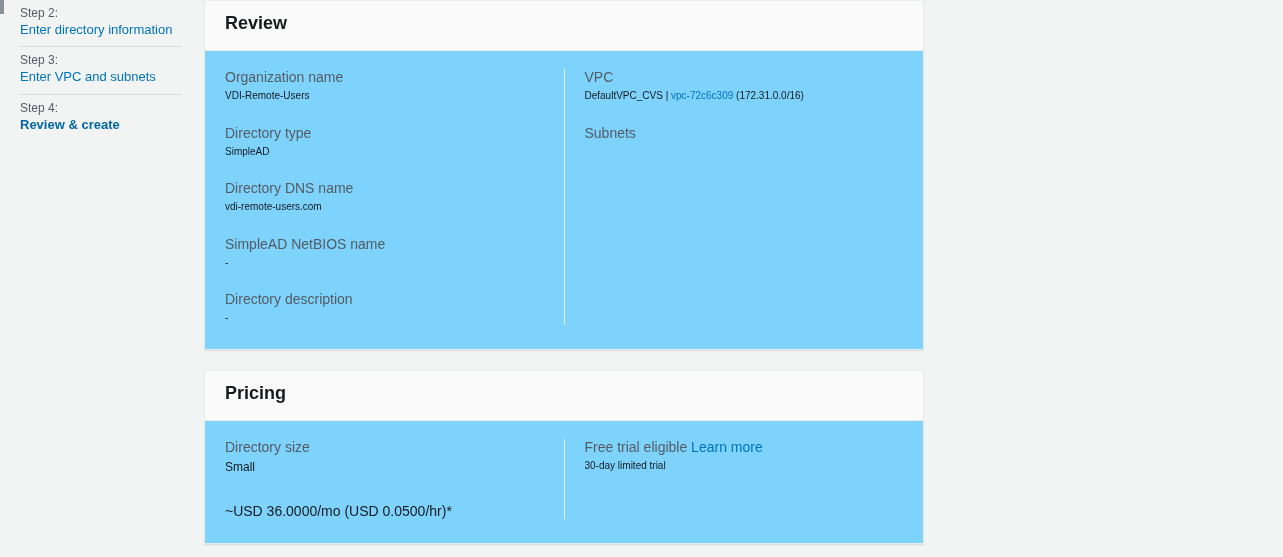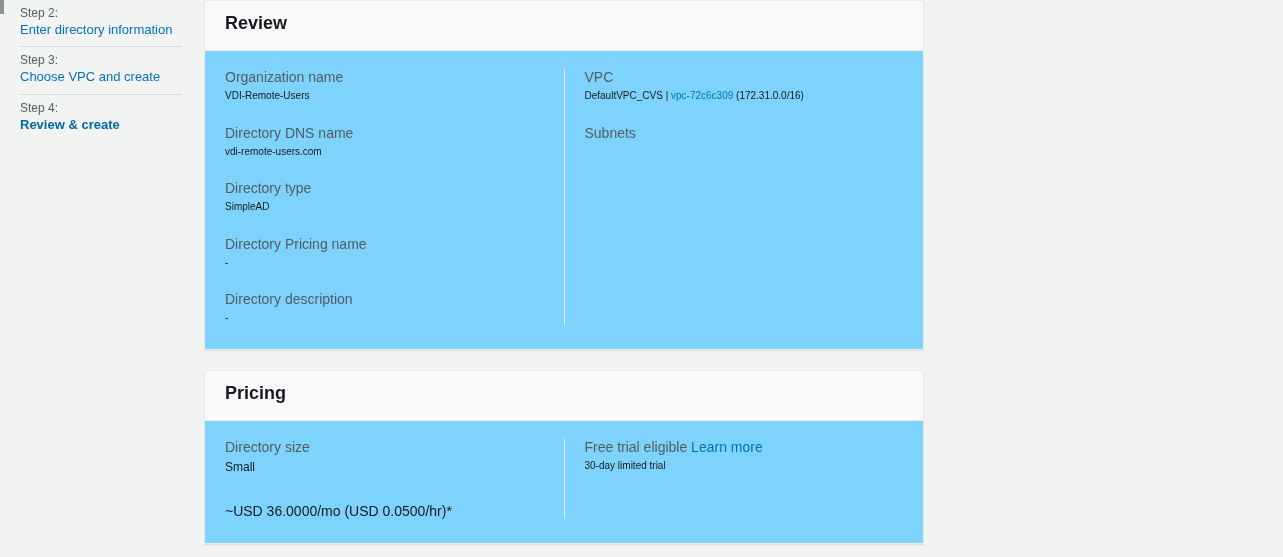--- a/index.html
+++ b/index.html
@@ -131,50 +131,50 @@
 <div class="handle"></div>
 
 <div class="page">
   <nav class="sidebar">
     <div class="step">
       <div class="step-label">Step 2:</div>
       <div class="step-title-link">Enter directory information</div>
     </div>
     <div class="step">
       <div class="step-label">Step 3:</div>
-      <div class="step-title-link">Choose VPC and create</div>
+      <div class="step-title-link">Enter VPC and subnets</div>
     </div>
     <div class="step">
       <div class="step-label">Step 4:</div>
       <div class="step-title-active">Review &amp; create</div>
     </div>
   </nav>
 
   <div class="main">
 
     <section class="panel">
       <div class="panel-header">
         <h2>Review</h2>
       </div>
       <div class="panel-body">
         <div class="col col-left">
           <div class="kv">
             <div class="kv-label">Organization name</div>
             <div class="kv-value">VDI-Remote-Users</div>
           </div>
           <div class="kv">
+            <div class="kv-label">Directory type</div>
+            <div class="kv-value">SimpleAD</div>
+          </div>
+          <div class="kv">
             <div class="kv-label">Directory DNS name</div>
             <div class="kv-value">vdi-remote-users.com</div>
           </div>
           <div class="kv">
-            <div class="kv-label">Directory type</div>
-            <div class="kv-value">SimpleAD</div>
-          </div>
-          <div class="kv">
-            <div class="kv-label">Directory Pricing name</div>
+            <div class="kv-label">SimpleAD NetBIOS name</div>
             <div class="kv-value">-</div>
           </div>
           <div class="kv">
             <div class="kv-label">Directory description</div>
             <div class="kv-value">-</div>
           </div>
         </div>
         <div class="col col-right">
           <div class="kv">
             <div class="kv-label">VPC</div>

